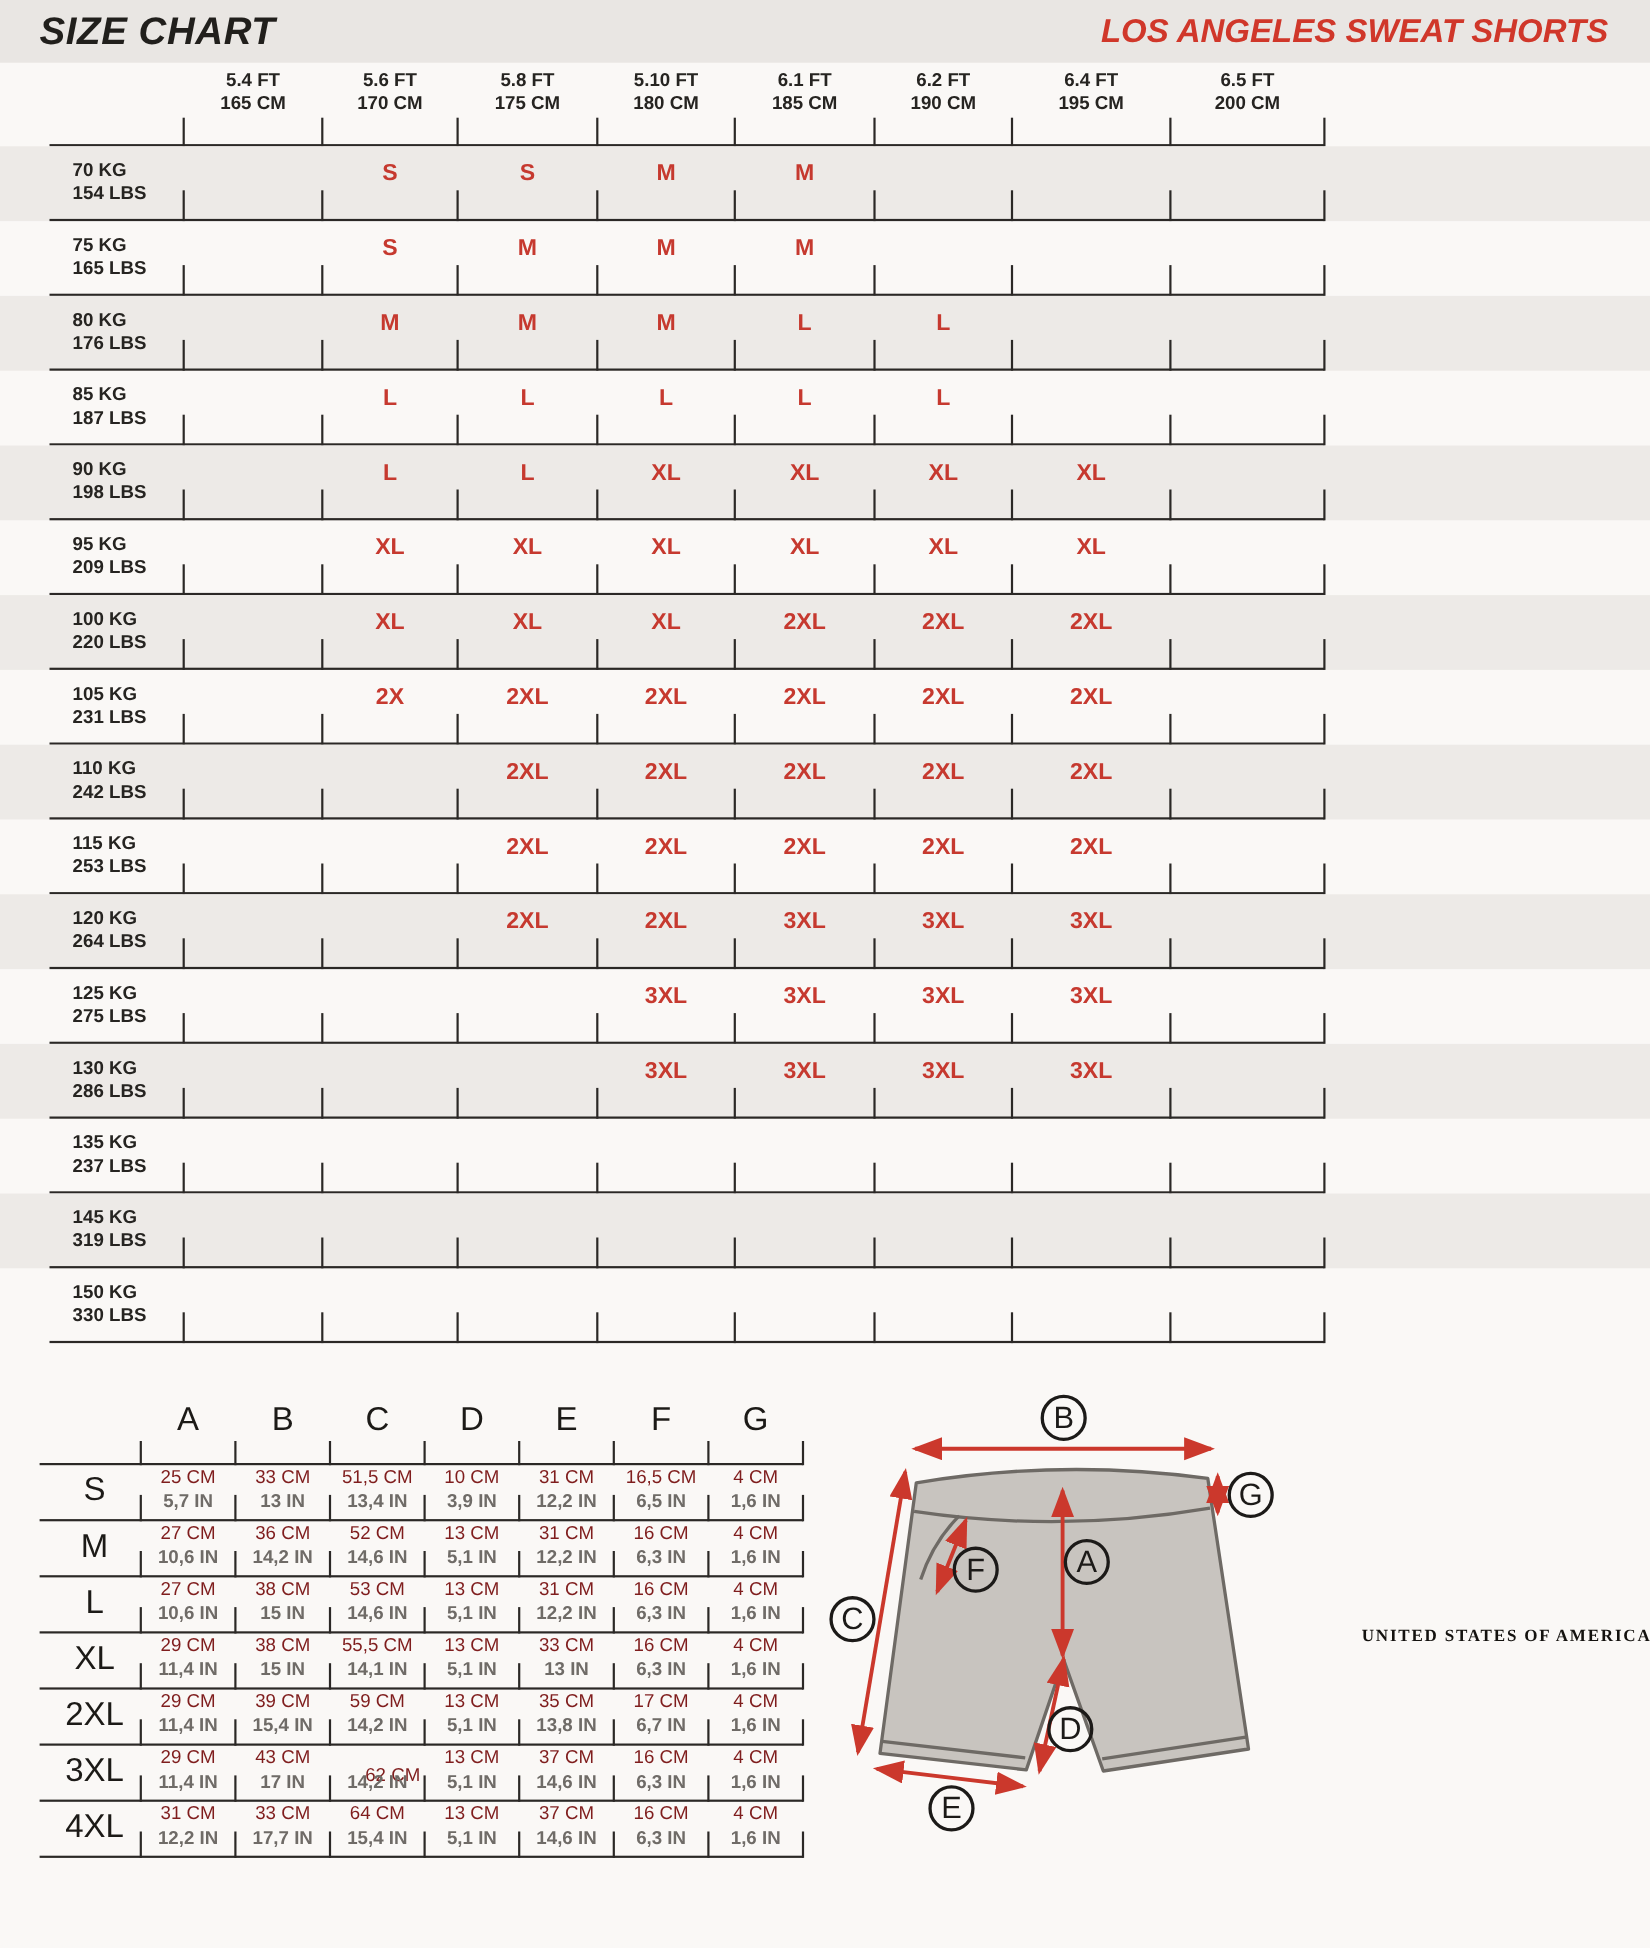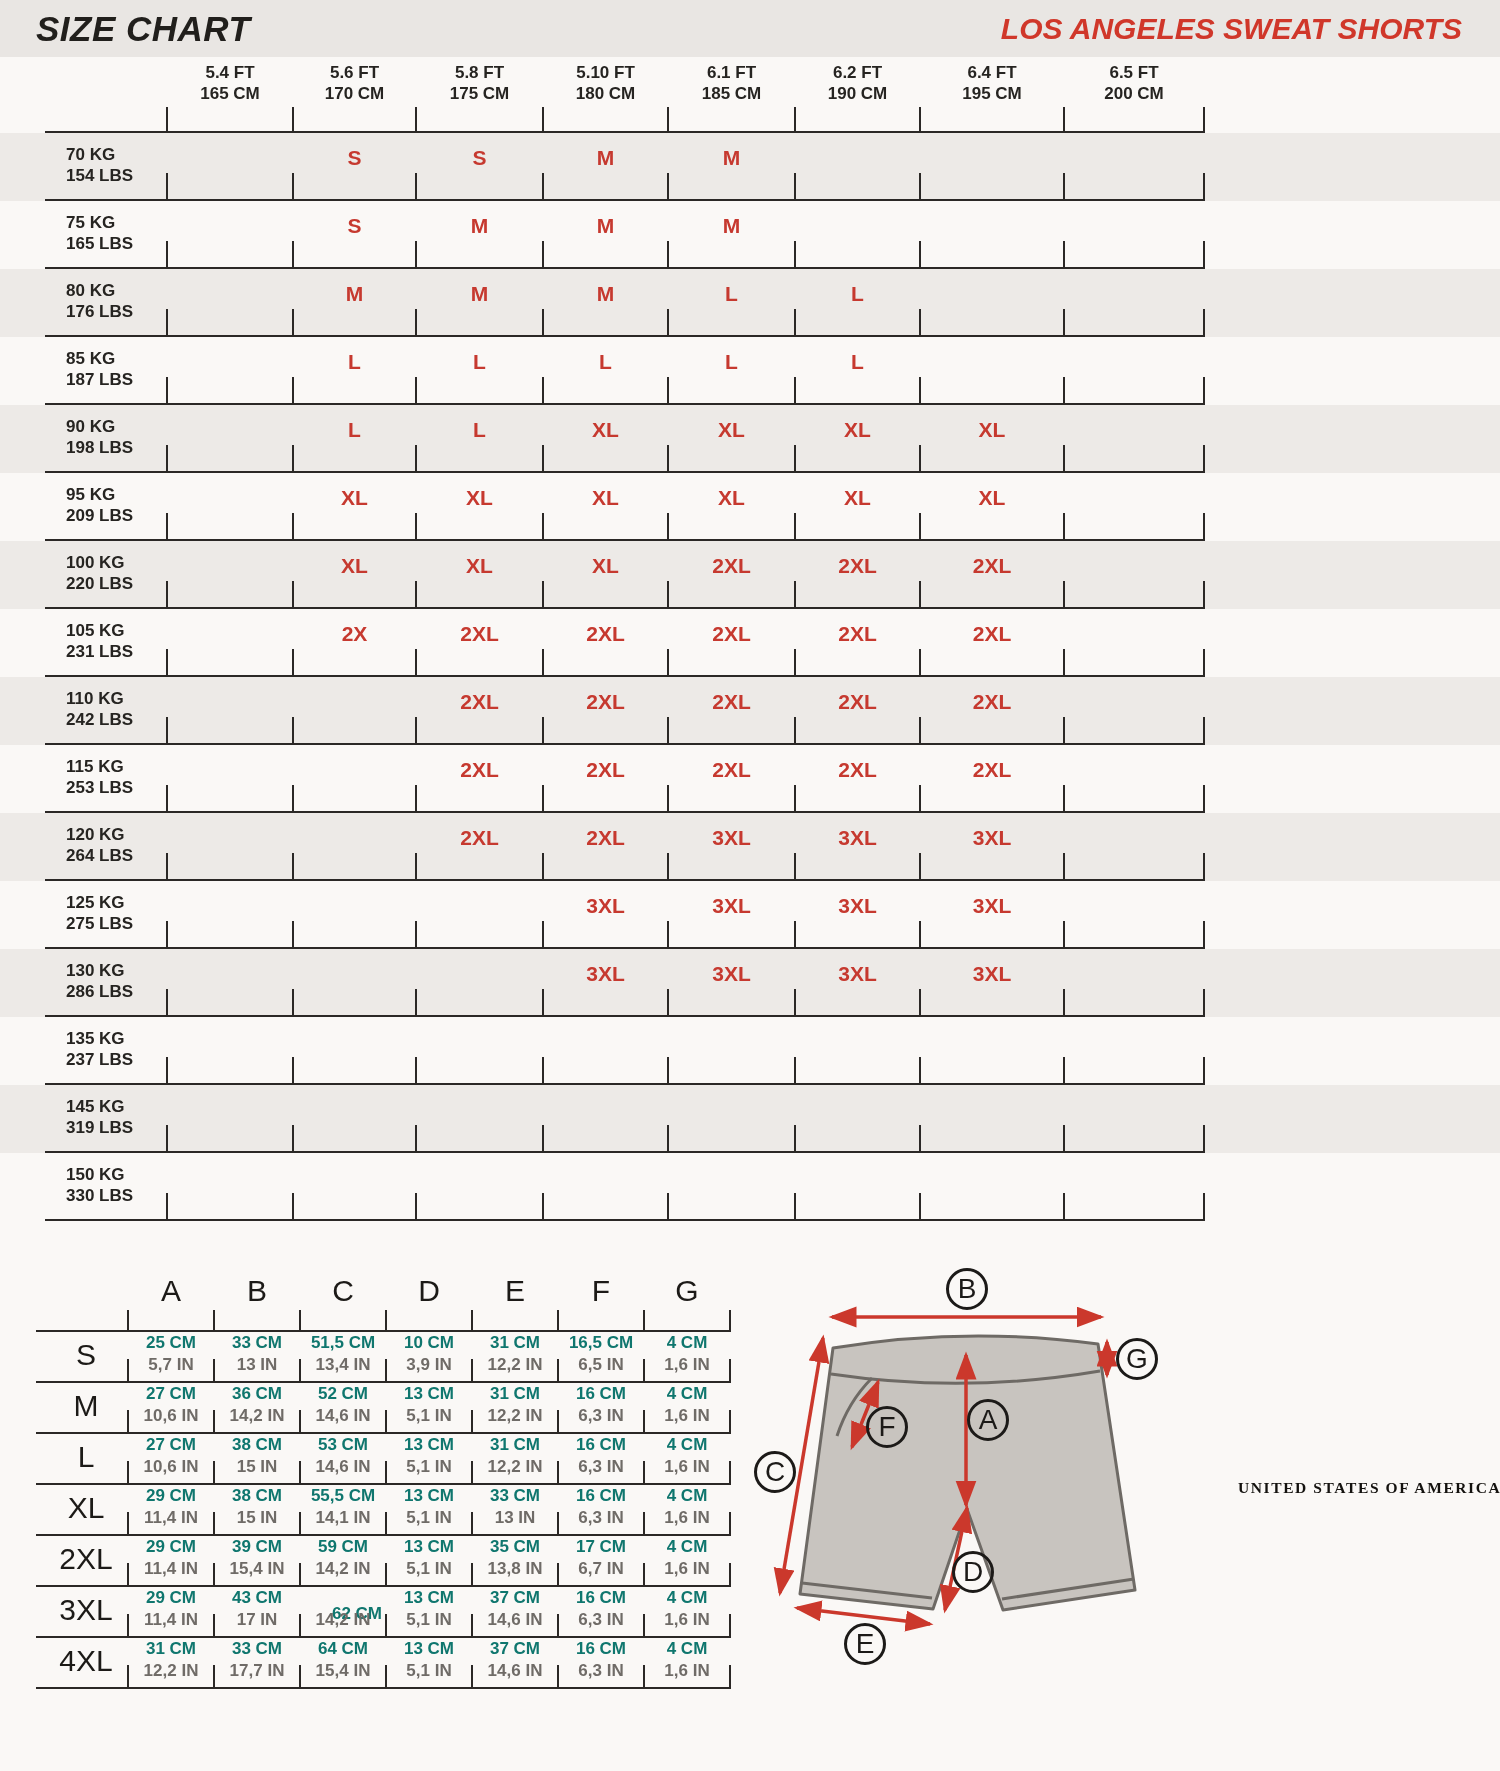--- a/index.html
+++ b/index.html
@@ -28,21 +28,21 @@
   
   .bottom{position:relative;height:482px;}
 
   .mhead{position:absolute;left:0;top:36px;height:75px;width:100%;}
   .mline{position:absolute;bottom:0;left:36px;width:694px;height:2px;background:#2b2826;}
   .mtick{position:absolute;bottom:0;width:2px;background:#2b2826;}
   .mcolh{position:absolute;bottom:24px;transform:translateX(-50%);font-size:30px;color:#1c1a17;}
   .mrow{position:absolute;left:0;height:51px;width:100%;}
   .msize{position:absolute;transform:translateX(-50%);top:6px;font-size:30px;color:#1c1a17;}
   .mcm{position:absolute;top:1px;transform:translateX(-50%);font-size:17px;
-       font-weight:bold;color:#0f766e;white-space:nowrap;}
+       font-weight:normal;color:#7f1d1d;white-space:nowrap;}
   .min{position:absolute;top:23px;transform:translateX(-50%);font-size:17px;
        font-weight:bold;color:#6f6b67;white-space:nowrap;}
 
   
   .diagram-svg{position:absolute;left:680px;top:31px;}
   .dletter{position:absolute;width:42px;height:42px;border:3px solid #1c1a18;border-radius:50%;
            display:flex;align-items:center;justify-content:center;font-size:28px;color:#1c1a18;
            box-sizing:border-box;background:transparent;}
 
   

